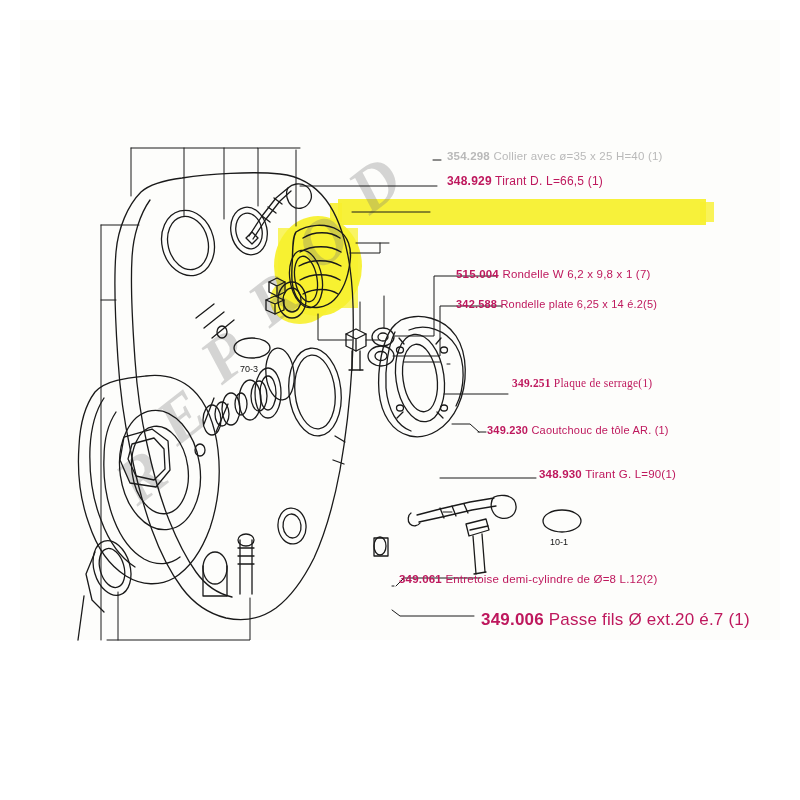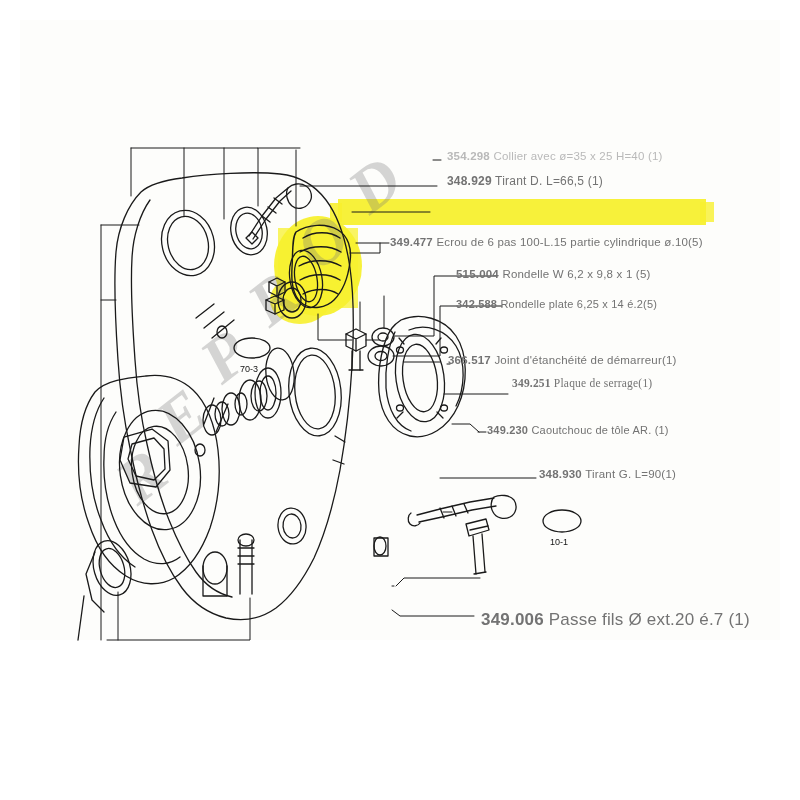--- a/index.html
+++ b/index.html
@@ -34,21 +34,21 @@
   .callout-list {
     position: absolute;
     left: 0;
     top: 0;
     width: 688px;
     height: 800px;
   }
   .callout {
     position: absolute;
     white-space: nowrap;
-    color: #737373;
+    color: #be185d;
     font-family: "Liberation Sans", sans-serif;
     letter-spacing: 0.2px;
   }
   .callout .num {
     font-weight: 600;
   }
   .watermark {
     position: absolute;
     color: rgba(120, 120, 120, 0.30);
     font-family: "Liberation Serif", serif;
@@ -304,55 +304,51 @@
       <span class="num">354.298</span>
       <span>Collier avec   ø=35 x 25   H=40  (1)</span>
     </div>
 
     <div class="callout" style="left:447px; top:174px; font-size:12px;">
       <span class="num">348.929</span>
       <span>Tirant  D.  L=66,5 (1)</span>
     </div>
 
 
-    <div class="callout" style="left:390px; top:236px; font-size:11.5px;">
-      <span class="num">349.477</span>
-      <span>Ecrou de 6 pas 100-L.15 partie cylindrique ø.10(5)</span>
-    </div>
 
     <div class="callout" style="left:456px; top:268px; font-size:11.5px;">
       <span class="num">515.004</span>
-      <span>Rondelle W   6,2 x 9,8 x 1    (5)</span>
+      <span>Rondelle W   6,2 x 9,8 x 1    (7)</span>
     </div>
 
     <div class="callout" style="left:456px; top:298px; font-size:11px;">
       <span class="num">342.588</span>
       <span>Rondelle plate 6,25 x 14  é.2(5)</span>
     </div>
 
-    <div class="callout" style="left:448px; top:354px; font-size:11.5px;">
-      <span class="num">366.517</span>
-      <span>Joint d'étanchéité de démarreur(1)</span>
-    </div>
 
     <div class="callout" style="left:512px; top:377px; font-size:11.5px;font-family:Liberation Serif, serif;">
       <span class="num">349.251</span>
       <span>Plaque de serrage(1)</span>
     </div>
 
     <div class="callout" style="left:487px; top:424px; font-size:11px;">
       <span class="num">349.230</span>
       <span>Caoutchouc de tôle AR. (1)</span>
     </div>
 
     <div class="callout" style="left:539px; top:468px; font-size:11.5px;">
       <span class="num">348.930</span>
       <span>Tirant G. L=90(1)</span>
     </div>
 
+    <div class="callout" style="left:399px; top:573px; font-size:11.5px;">
+      <span class="num">349.061</span>
+      <span>Entretoise  demi-cylindre de Ø=8   L.12(2)</span>
+    </div>
 
     <div class="callout" style="left:481px; top:610px; font-size:17px;">
       <span class="num">349.006</span>
       <span>Passe fils Ø ext.20 é.7  (1)</span>
     </div>
 
   </div>
 </div>
 
 </body></html>

